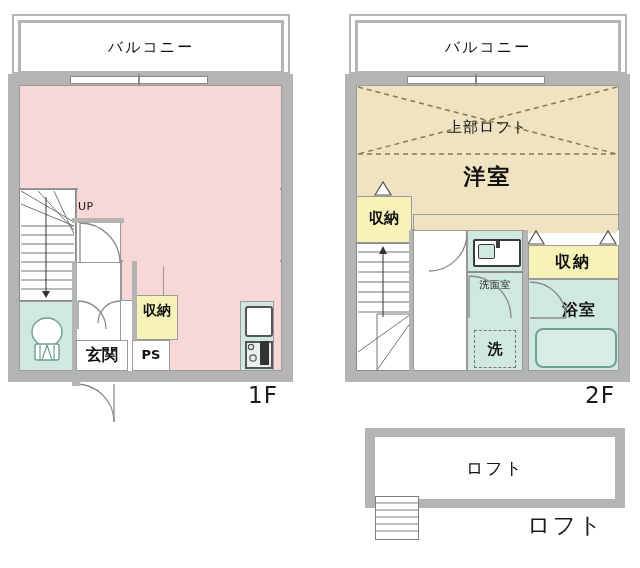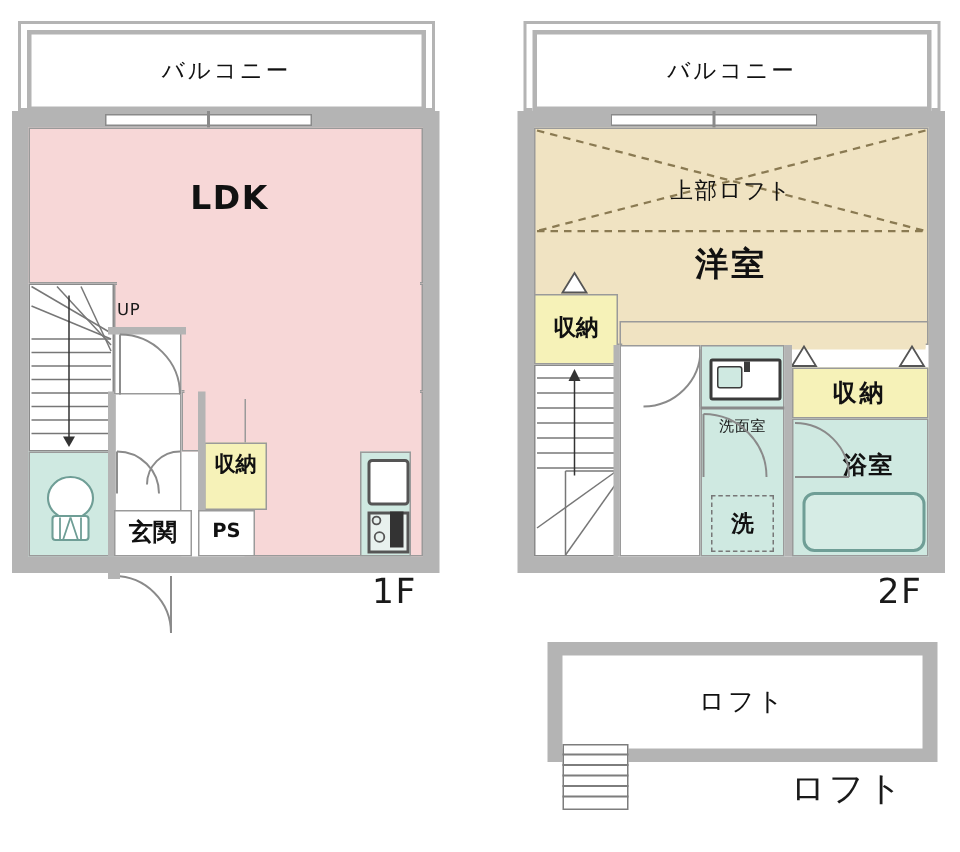--- a/index.html
+++ b/index.html
@@ -64,21 +64,20 @@
 
   <div class="room c-pink b-thin" style="left:11px;top:71px;width:263px;height:104px;"></div>
   <div class="room c-pink b-thin" style="left:68px;top:175px;width:206px;height:72px;"></div>
   <div class="room c-pink b-thin" style="left:113px;top:247px;width:161px;height:40px;"></div>
   <div class="room c-pink b-thin" style="left:155px;top:247px;width:119px;height:110px;"></div>
 
   <div class="c-pink" style="position:absolute;left:70px;top:172px;width:202px;height:8px;"></div>
   <div class="c-pink" style="position:absolute;left:115px;top:244px;width:157px;height:8px;"></div>
   <div class="c-pink" style="position:absolute;left:157px;top:244px;width:115px;height:8px;"></div>
 
-  <div class="roomname jp" style="left:100px;top:108px;width:90px;font-size:22px;font-weight:600;letter-spacing:1px;">LDK</div>
 
   <div class="room c-white" style="left:11px;top:175px;width:57px;height:112px;border:1.5px solid #8a8a8a;box-sizing:border-box;"></div>
   <svg class="ov" width="285" height="390">
 
     <g stroke="#777" stroke-width="1" fill="none">
       <line x1="13" y1="177" x2="66" y2="208"></line>
       <line x1="13" y1="190" x2="66" y2="212"></line>
       <line x1="30" y1="177" x2="66" y2="216"></line>
       <line x1="46" y1="177" x2="66" y2="220"></line>
 

